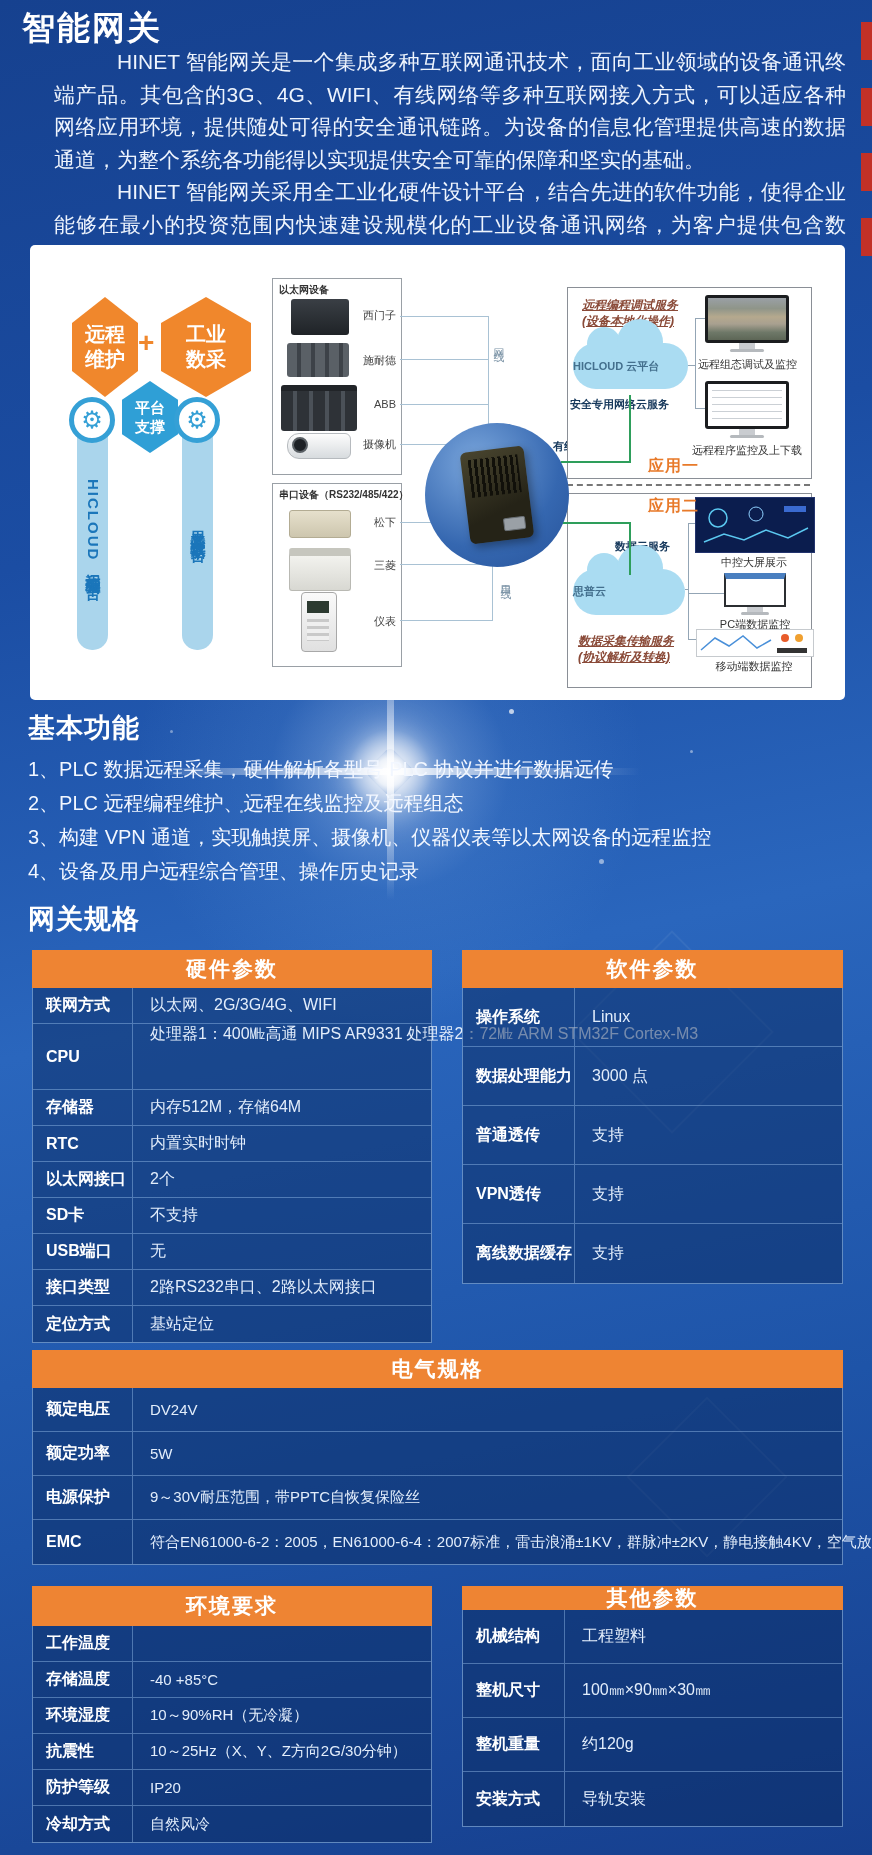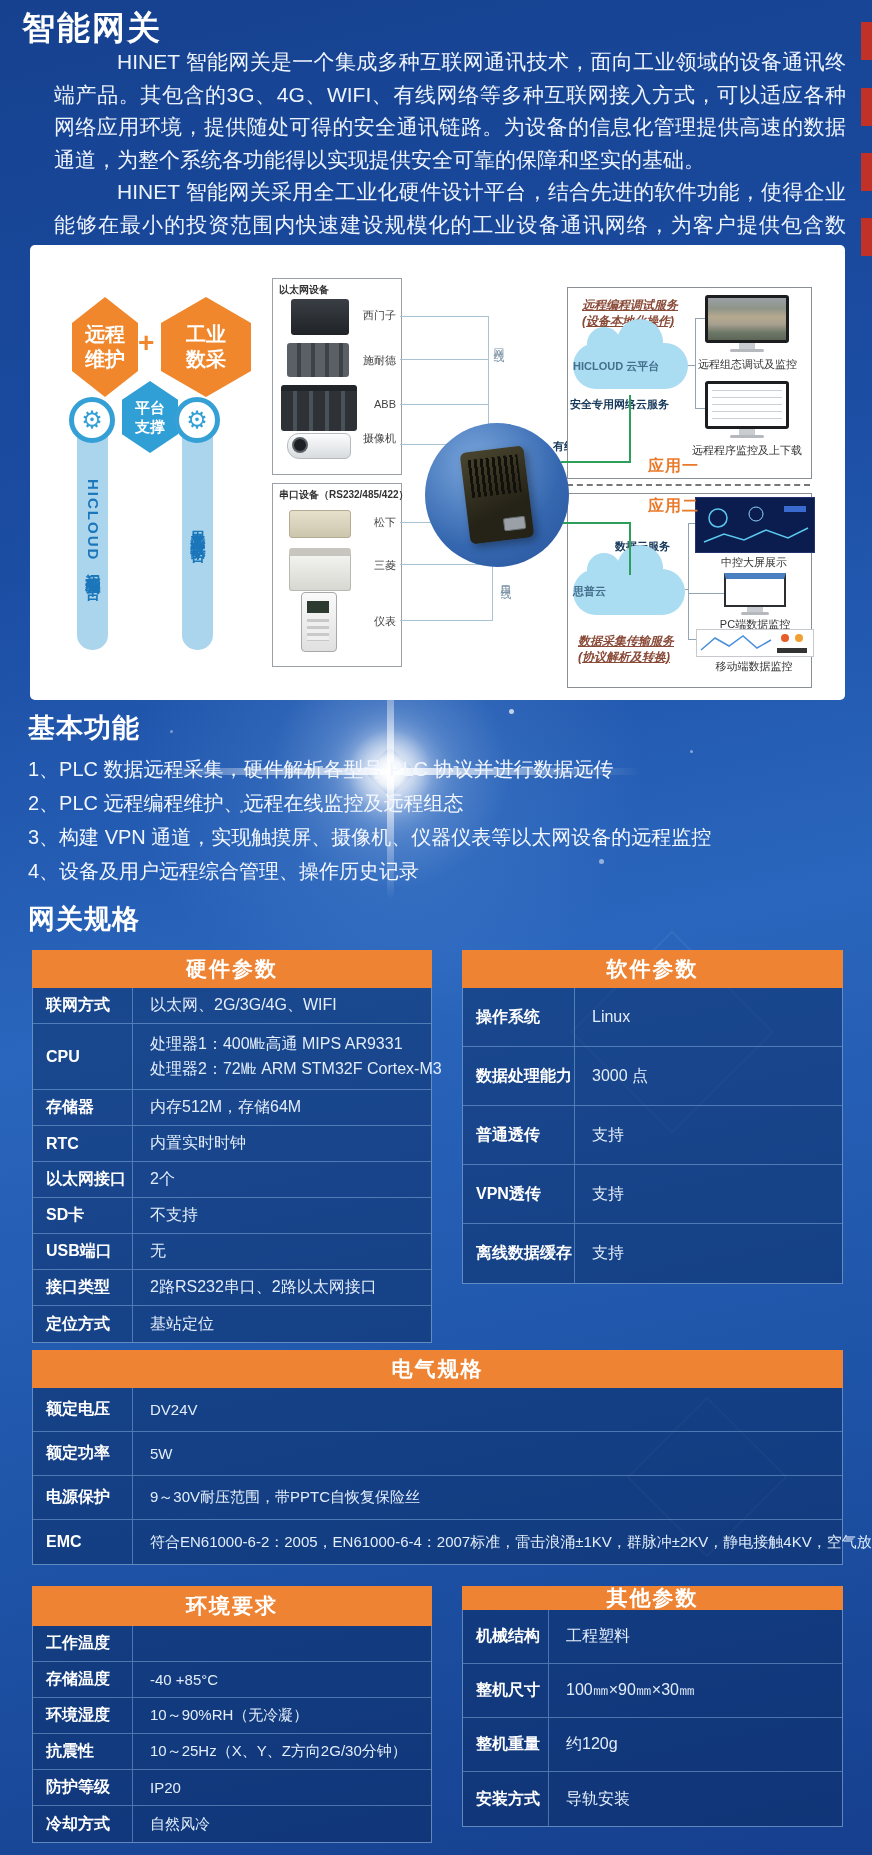--- a/index.html
+++ b/index.html
@@ -78,24 +78,24 @@
   .section-heading{position:absolute;color:#fff;font-size:27px;font-weight:bold;letter-spacing:1px;}
   .feature-item{position:absolute;left:28px;color:#f2f7ff;font-size:20px;white-space:nowrap;}
   
   .spec-table{position:absolute;}
   .thead{background:#ee8433;color:#fff;font-weight:bold;font-size:21px;height:38px;display:flex;align-items:center;justify-content:center;letter-spacing:2px;}
   .tbody{border:1px solid rgba(150,190,235,.6);border-top:none;background:rgba(9,42,95,.5);}
   .trow{display:flex;box-sizing:border-box;border-bottom:1px solid rgba(150,190,235,.45);}
   .trow:last-child{border-bottom:none;}
   .tlabel{display:flex;align-items:center;padding-left:13px;font-weight:bold;font-size:16px;color:#fff;border-right:1px solid rgba(150,190,235,.45);box-sizing:border-box;flex-shrink:0;}
   .tvalue{flex:1;display:flex;align-items:center;padding-left:17px;font-size:16px;color:#e2edfb;white-space:nowrap;}
-  .w100 .tlabel{width:100px}.w112 .tlabel{width:112px}.w86 .tlabel{width:86px}
+  .w100 .tlabel{width:100px}.w112 .tlabel{width:112px}.w86 .tlabel{width:102px}
   .h36{height:36px}.h44{height:44px}.h54{height:54px}.h59{height:59px}.h66{height:66px}
   .t-elec .tvalue{font-size:15px}.t-env .tvalue{font-size:15px}
-  .cpu-lines{display:flex;flex-direction:column;justify-content:center;gap:4px;}
+  .cpu-lines{display:flex;flex-direction:row;justify-content:center;gap:4px;}
 </style>
 </head>
 <body>
 
 <div id="page">
 
   <div class="flare-glow"></div>
   <div class="flare-h"></div>
   <div class="flare-v"></div>
   <div class="flare-core"></div>
@@ -136,21 +136,21 @@
 
     <div class="dev-box" style="left:242px;top:33px;width:128px;height:195px;">
       <div class="dev-box-title">以太网设备</div>
       <div class="plc dev-siemens" style="left:18px;top:20px;"></div>
       <div class="dev-label" style="top:29px;">西门子</div>
       <div class="plc dev-schneider" style="left:14px;top:64px;"></div>
       <div class="dev-label" style="top:74px;">施耐德</div>
       <div class="plc dev-abb" style="left:8px;top:106px;"></div>
       <div class="dev-label" style="top:119px;">ABB</div>
       <div class="plc dev-camera" style="left:14px;top:154px;"></div>
-      <div class="dev-label" style="top:152px;">摄像机</div>
+      <div class="dev-label" style="top:158px;">摄像机</div>
     </div>
 
     <div class="dev-box" style="left:242px;top:238px;width:128px;height:182px;">
       <div class="dev-box-title">串口设备（RS232/485/422）</div>
       <div class="plc dev-panasonic" style="left:16px;top:26px;"></div>
       <div class="dev-label" style="top:31px;">松下</div>
       <div class="plc dev-mitsubishi" style="left:16px;top:64px;"></div>
       <div class="dev-label" style="top:74px;">三菱</div>
       <div class="plc dev-meter" style="left:28px;top:108px;"></div>
       <div class="dev-label" style="top:130px;">仪表</div>

